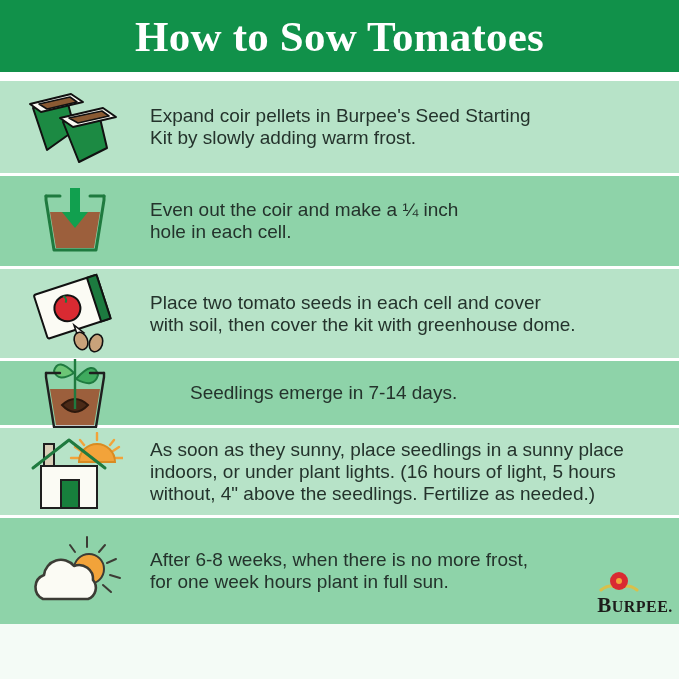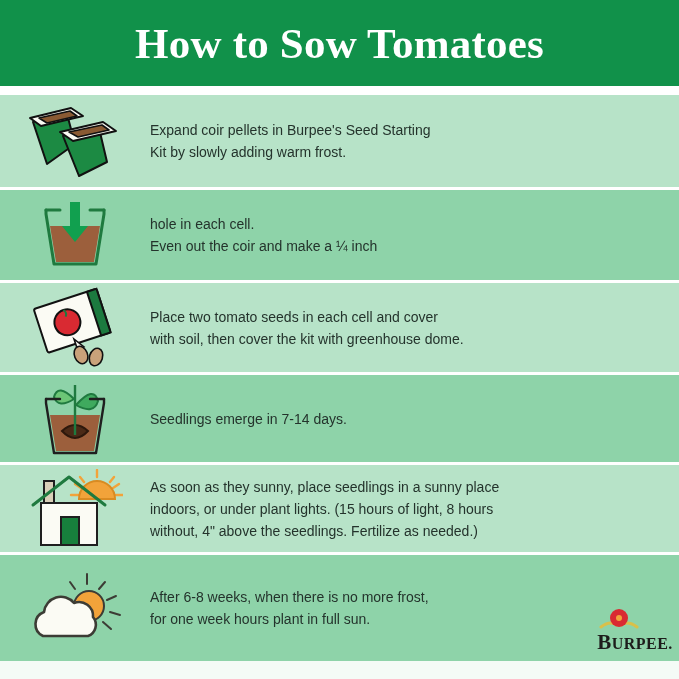--- a/index.html
+++ b/index.html
@@ -10,21 +10,21 @@
     overflow:hidden;
   }
   .infographic{
     position:relative;
     width:679px;height:679px;
     background:#f4fbf6;
     display:flex;flex-direction:column;
   }
   
   .header{
-    height:86px;
+    height:72px;
     background:#11914a;
     display:flex;align-items:center;justify-content:center;
     flex:0 0 auto;
   }
   .header-title{
     font-family:"Liberation Serif", serif;
     color:#ffffff;
     font-size:43px;
     font-weight:700;
     letter-spacing:.2px;
@@ -44,30 +44,30 @@
   .row.dark{background:#8ed3a9;}
   .row-icon{
     width:150px;
     flex:0 0 150px;
     display:flex;align-items:center;justify-content:center;
   }
   .row-text{
     flex:1 1 auto;
     padding-right:4px;
     color:#24332c;
-    font-size:14px;
+    font-size:19px;
     line-height:22px;
     font-weight:400;
   }
   .row-text .line{display:block;white-space:nowrap;}
   
   .r1{height:95px;}
   .r2{height:93px;}
   .r3{height:92px;justify-content:center;}
-  .r4{height:90px;}
+  .r4{height:67px;gap:40px;}
   .r5{height:90px;}
   .r6{height:106px;border-bottom:none;}
   
   .logo{
     position:absolute;
     right:14px;bottom:8px;
     width:96px;height:46px;
   }
   .logo-word{
     position:absolute;left:18px;bottom:0;
@@ -129,22 +129,22 @@
             <path d="M10,12 V16 L18,66 H60 L68,16 V12" fill="none" stroke="#1f7a3f" stroke-width="3" stroke-linejoin="round" stroke-linecap="round"></path>
             <path d="M10,12 H24" stroke="#1f7a3f" stroke-width="3" stroke-linecap="round"></path>
             <path d="M54,12 H68" stroke="#1f7a3f" stroke-width="3" stroke-linecap="round"></path>
 
             <rect x="34" y="4" width="10" height="26" fill="#11a04f"></rect>
             <polygon points="26,28 52,28 39,44" fill="#11a04f"></polygon>
           </svg>
         </span>
       </div>
       <div class="row-text">
+        <span class="line">Even out the coir and make a ¼ inch</span>
         <span class="line">hole in each cell.</span>
-        <span class="line">Even out the coir and make a ¼ inch</span>
       </div>
     </div>
 
     <div class="row light r3">
       <div class="row-icon">
         <span>
           <svg width="94" height="82" viewBox="0 0 94 82">
             <g transform="rotate(-18 47 36)">
               <rect x="12" y="10" width="66" height="46" rx="2" fill="#fbfbf4" stroke="#111" stroke-width="2"></rect>
               <rect x="68" y="10" width="10" height="46" fill="#1c7a3f" stroke="#111" stroke-width="2"></rect>
@@ -211,21 +211,21 @@
             <path d="M6,36 L42,8 L78,36" fill="none" stroke="#1f7a3f" stroke-width="3" stroke-linejoin="round" stroke-linecap="round"></path>
 
             <rect x="14" y="34" width="56" height="42" fill="#fbfbf4" stroke="#1f1f1f" stroke-width="2"></rect>
 
             <rect x="34" y="48" width="18" height="28" fill="#17803c" stroke="#1f1f1f" stroke-width="2"></rect>
           </svg>
         </span>
       </div>
       <div class="row-text">
         <span class="line">As soon as they sunny, place seedlings in a sunny place</span>
-        <span class="line">indoors, or under plant lights. (15 hours of light, 8 hours</span>
+        <span class="line">indoors, or under plant lights. (16 hours of light, 5 hours</span>
         <span class="line">without, 4" above the seedlings. Fertilize as needed.)</span>
       </div>
     </div>
 
     <div class="row dark r6">
       <div class="row-icon">
         <span>
           <svg width="100" height="76" viewBox="0 0 100 76">
 
             <g stroke="#3c3c35" stroke-width="2" stroke-linecap="round">

